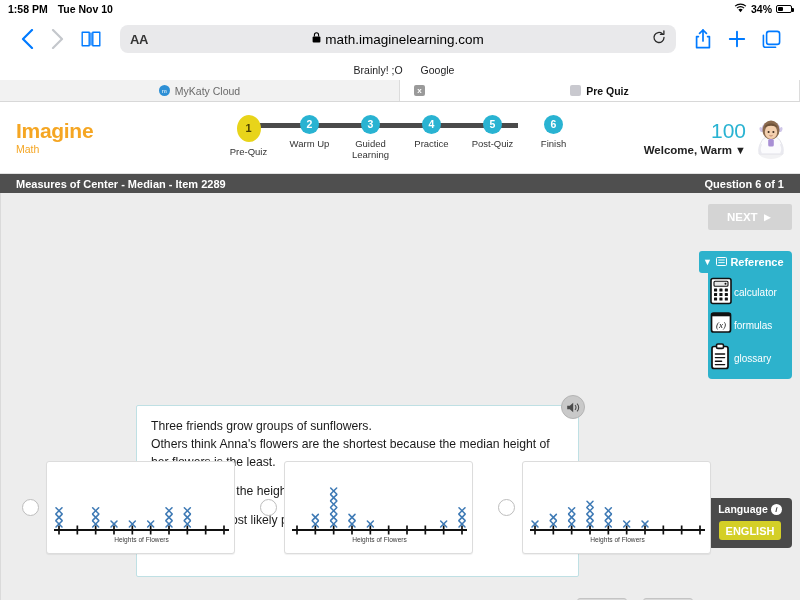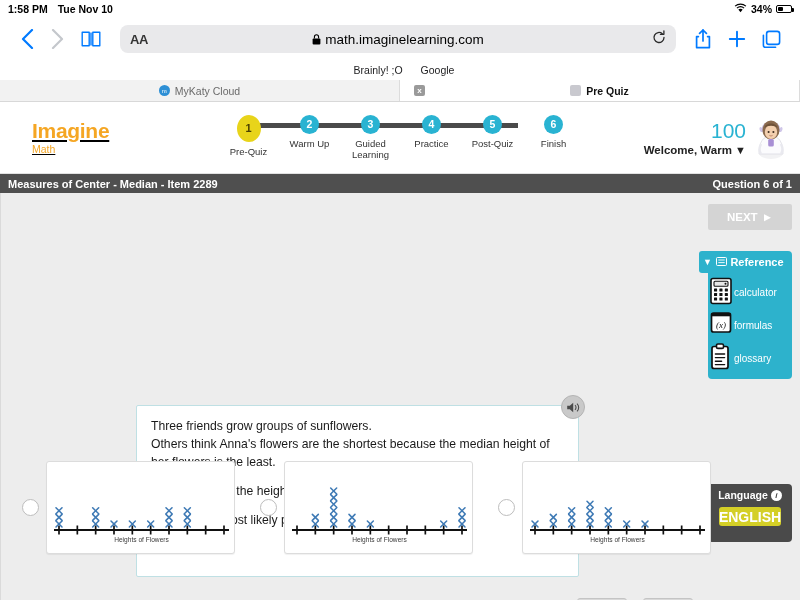--- a/index.html
+++ b/index.html
@@ -42,21 +42,21 @@
   }
   .nav-btn.disabled { color: #c4c7cc; }
   .book-btn { width: 38px; color:#007aff; display:flex;align-items:center;justify-content:center;}
   .urlbar {
     flex: 1; height: 28px; background: #e9e9eb; border-radius: 8px;
     display: flex; align-items: center; position: relative;
     margin: 0 10px; padding: 0 10px;
   }
   .aa { font-size: 13px; color:#333; font-weight:600; letter-spacing:-0.5px;}
   .url-center {
-    position: absolute; left:0; right:0; display:flex; align-items:flex-end;
+    position: absolute; left:0; right:0; display:flex; align-items:flex-start;
     justify-content:center; gap:4px; font-size: 13.5px; color:#000; pointer-events:none;
   }
   .lock { font-size: 10px; }
   .reload { margin-left:auto; color:#2a2a2a; font-size:15px; z-index:1;}
   .tb-icon { width: 34px; height:30px; display:flex;align-items:center;justify-content:center; color:#007aff;}
 
   
   .favs {
     height: 20px; display:flex; align-items:center; justify-content:center; gap: 18px;
     font-size: 10.5px; color:#1c1c1e; background:#fff;padding-left:8px;
@@ -77,21 +77,21 @@
   }
   .favicon { width:11px; height:11px; border-radius:50%; background:#2d8fd5;
      display:inline-flex; align-items:center;justify-content:center; font-size:6px; color:#fff;}
   .favicon.sq { border-radius:2px; background:#c9c9cf; }
 
   
   .im-header {
     height: 72px; background:#fff; display:flex; align-items:center;
     position:relative; border-bottom:1px solid #e2e2e2;
   }
-  .logo { padding-left: 32px; width: 200px; text-decoration: underline; }
+  .logo { padding-left: 16px; width: 200px; }
   .logo-main { color:#f5a623; font-size:21px; font-weight:700; letter-spacing:-0.3px; line-height:1;}
   .logo-sub { color:#f5a623; font-size:10.5px; margin-top:2px; }
 
   .steps { display:flex; align-items:flex-start; position:relative; margin-left: 18px;}
   .step { width: 61px; display:flex; flex-direction:column; align-items:center; position:relative; }
   .bead {
     width: 19px; height: 19px; border-radius:50%; background:#29b3d2; color:#fff;
     font-size:10.5px; font-weight:700; display:flex;align-items:center;justify-content:center;
     position:relative; z-index:2;
   }
@@ -104,21 +104,21 @@
   .welcome { margin-left:auto; display:flex; align-items:center; padding-right:8px; }
   .wel-txt { text-align:right; margin-right:4px; }
   .points { color:#29b3d2; font-size:21px; font-weight:400; line-height:1;}
   .wel-name { font-size:11.5px; color:#222; margin-top:3px; font-weight:600;}
   .caret-d { font-size:11px; }
   .avatar { width:42px; height:44px; position:relative; }
 
   
   .itembar {
     height: 19px; background:#4f4f4f; color:#fff; display:flex; align-items:center;
-    padding: 0 8px; font-size:11px; font-weight:700;
+    padding: 0 16px; font-size:11px; font-weight:700;
   }
   .itembar .right { margin-left:auto; }
 
   
   .stage {
     position:relative; height: calc(600px - 18px - 42px - 20px - 22px - 72px - 19px);
     background:#ededed;
     background-image:
       radial-gradient(circle at 1px 1px, rgba(0,0,0,0.035) 0.5px, transparent 0.6px),
       radial-gradient(circle at 5px 7px, rgba(255,255,255,0.6) 0.5px, transparent 0.6px);
@@ -160,37 +160,37 @@
     position:absolute; left:-9px; top:0px; width:17px; height:22px; background:#2db2cc;
     border-radius:3px 0 0 3px; display:flex;align-items:center;justify-content:center;
     color:#fff; font-size:9px;
   }
   .ref-item { display:flex; align-items:center; margin-top:5px; }
   .ref-item .lbl { color:#fff; font-size:10px; margin-top:2px;}
   .ico-box { width:26px; height:28px; }
 
   
   .langpanel {
-    position:absolute; right:8px; bottom:58px; width:84px;
-    background:#4a4a4a; border-radius:4px; padding:5px 4px 16px 4px;
+    position:absolute; right:8px; bottom:52px; width:84px;
+    background:#4a4a4a; border-radius:4px; padding:5px 4px 8px 4px;
   }
   .lang-head { color:#fff; font-size:10.5px; font-weight:700; text-align:center; display:flex;align-items:center;justify-content:center;gap:3px;}
   .lang-tab {
     position:absolute; left:-9px; top:0px; width:17px; height:20px; background:#4a4a4a;
     border-radius:3px 0 0 3px; display:flex;align-items:center;justify-content:center;
     color:#fff; font-size:9px;
   }
   .info-i {
     width:11px;height:11px;border-radius:50%;background:#fff;color:#4a4a4a;
     font-size:8px; font-style:italic; font-weight:700;
     display:inline-flex;align-items:center;justify-content:center;
   }
   .lang-btn {
     margin: 6px auto 0 auto; width:62px; height:19px; background:#d4cf27; color:#fff;
-    border-radius:3px; font-size:14px; font-weight:700;
+    border-radius:3px; font-size:11px; font-weight:700;
     display:flex;align-items:center;justify-content:center;
   }
 
   
   .actionrow { position:absolute; left:576px; top:405px; display:flex; gap:16px; }
   .abtn {
     width:50px; height:23px; background:#d9d9d9; border:1px solid #c4c4c4; border-radius:3px;
     color:#fff; font-size:11px; display:flex;align-items:center;justify-content:center;
     letter-spacing:0.2px;
   }

